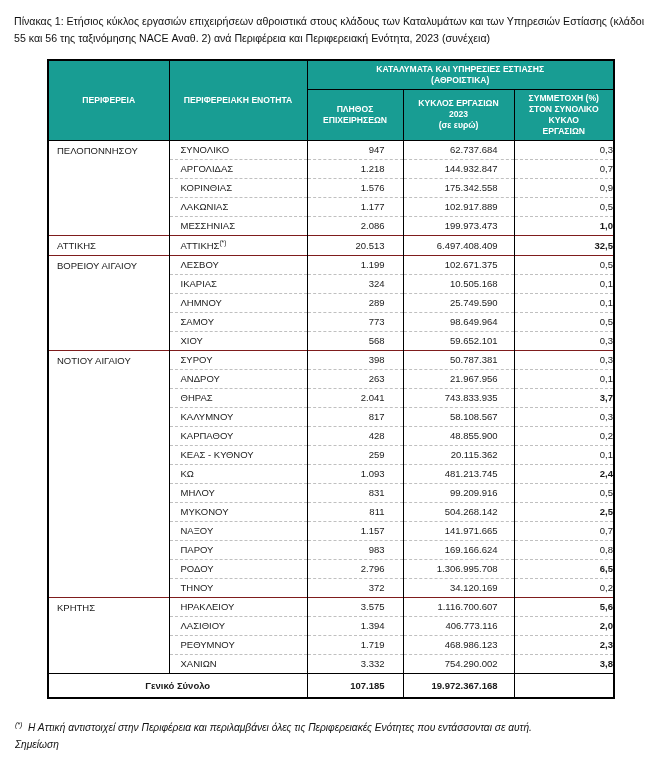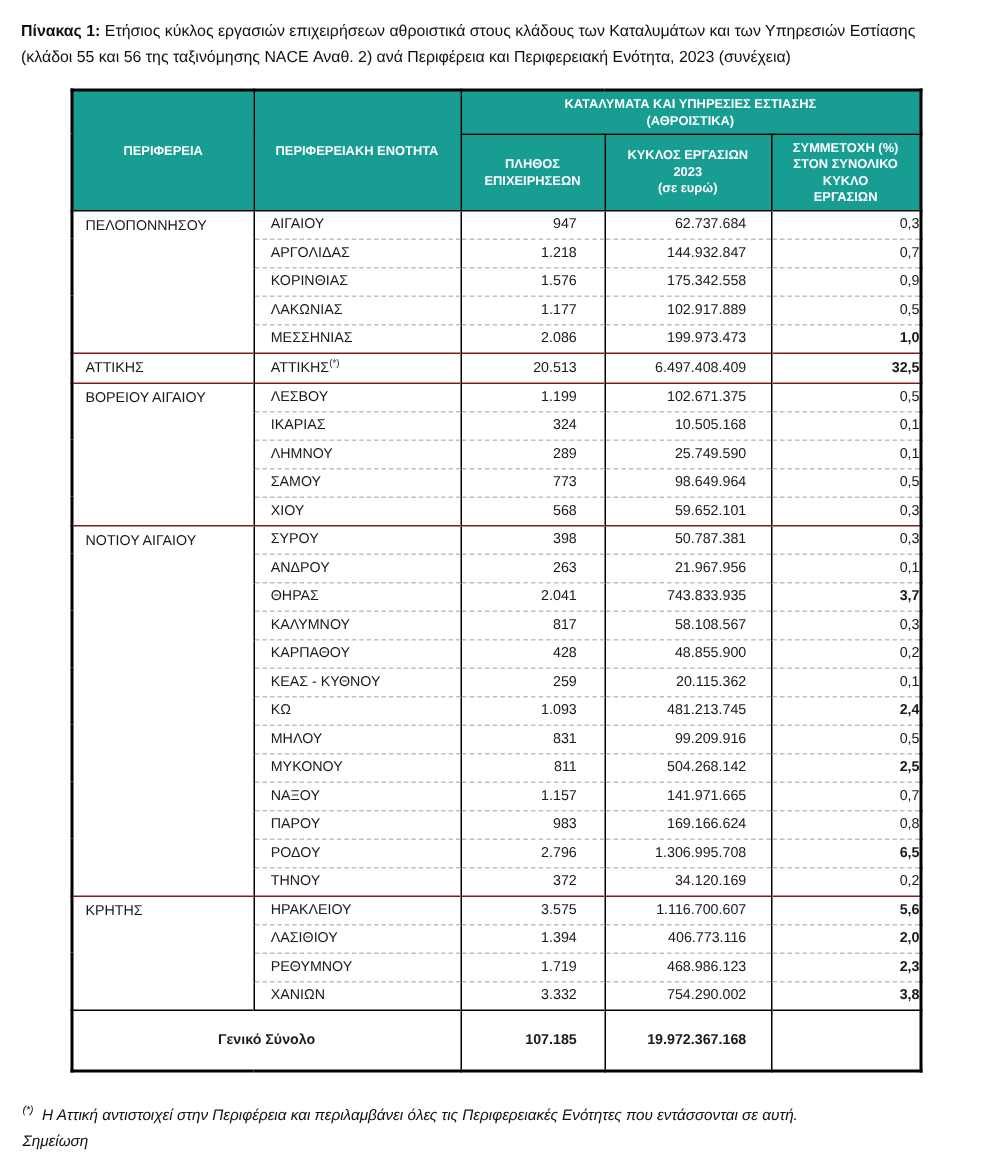--- a/index.html
+++ b/index.html
@@ -13,21 +13,21 @@
   .page { padding: 13px 14px 0 14px; }
 
   
   .title {
     font-size: 10.6px;
     line-height: 1.65;
     color: #111;
     width: 632px;
     margin-bottom: 11px;
   }
-  .title b { font-weight: bold; }
+  .title b { font-weight: normal; }
 
   
   table.stat {
     border-collapse: collapse;
     table-layout: fixed;
     margin-left: 33px;
     width: 566px;
     border: 2px solid #000;
   }
   th, td {
@@ -54,21 +54,21 @@
   td.count    { text-align: right; padding-right: 18px; }
   td.turnover { text-align: right; padding-right: 16px; }
   td.share    { text-align: right; }
   td.b { font-weight: bold; }
 
   tr.group-start td { border-top: 1px solid #7f1d1d; }
   tr.inner td       { border-top: 1px dashed #c0c0c0; }
   tr.total td {
     border-top: 1px solid #000;
     font-weight: bold;
-    height: 41px;
+    height: 24px;
     padding-top: 5px; padding-bottom: 5px;
   }
   tr.total td.label { text-align: center; }
 
   sup.fnmark { font-size: 6.5px; vertical-align: super; line-height: 0; }
 
   
   .notes { margin-left: 1px; margin-top: 17px; width: 632px; }
   .notes p { font-size: 10.2px; font-style: italic; line-height: 17px; color: #111; }
   .fn-marker { font-size: 7px; vertical-align: super; font-style: italic; }
@@ -104,21 +104,21 @@
 2023
 (σε ευρώ)</th>
         <th class="pre">ΣΥΜΜΕΤΟΧΗ (%)
 ΣΤΟΝ ΣΥΝΟΛΙΚΟ
 ΚΥΚΛΟ ΕΡΓΑΣΙΩΝ</th>
       </tr>
     </thead>
     <tbody>
         <tr class="group-start">
           <td class="region" rowspan="5">ΠΕΛΟΠΟΝΝΗΣΟΥ</td>
-          <td class="unit"><span>ΑΙΓΑΙΟΥ</span></td>
+          <td class="unit"><span>ΣΥΝΟΛΙΚΟ</span></td>
           <td class="count">947</td>
           <td class="turnover">62.737.684</td>
           <td class="share">0,3</td>
         </tr>
         <tr class="inner">
           <td class="unit"><span>ΑΡΓΟΛΙΔΑΣ</span></td>
           <td class="count">1.218</td>
           <td class="turnover">144.932.847</td>
           <td class="share">0,7</td>
         </tr>

